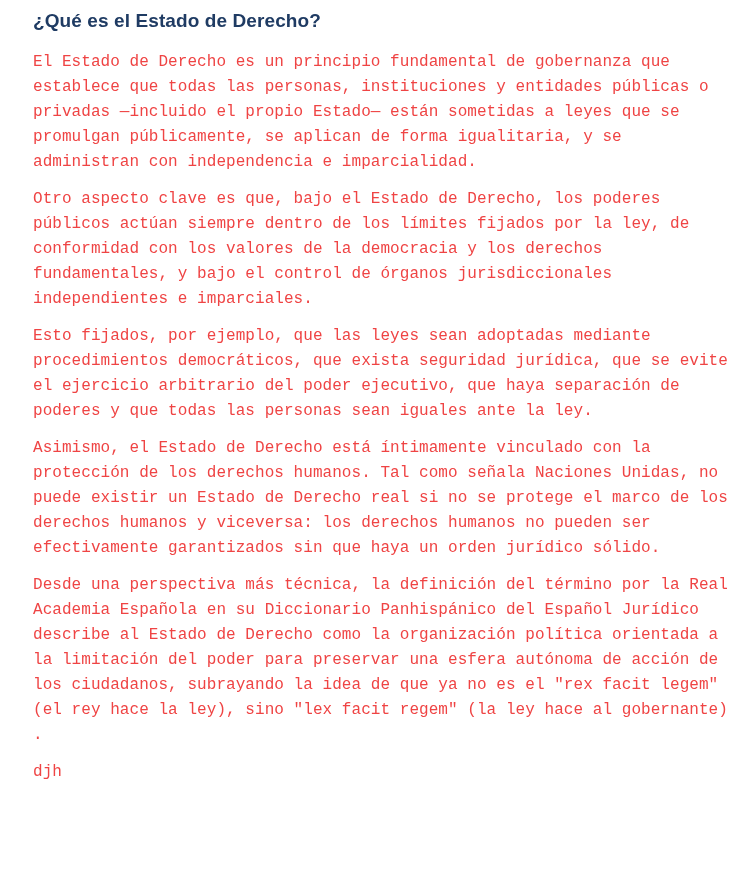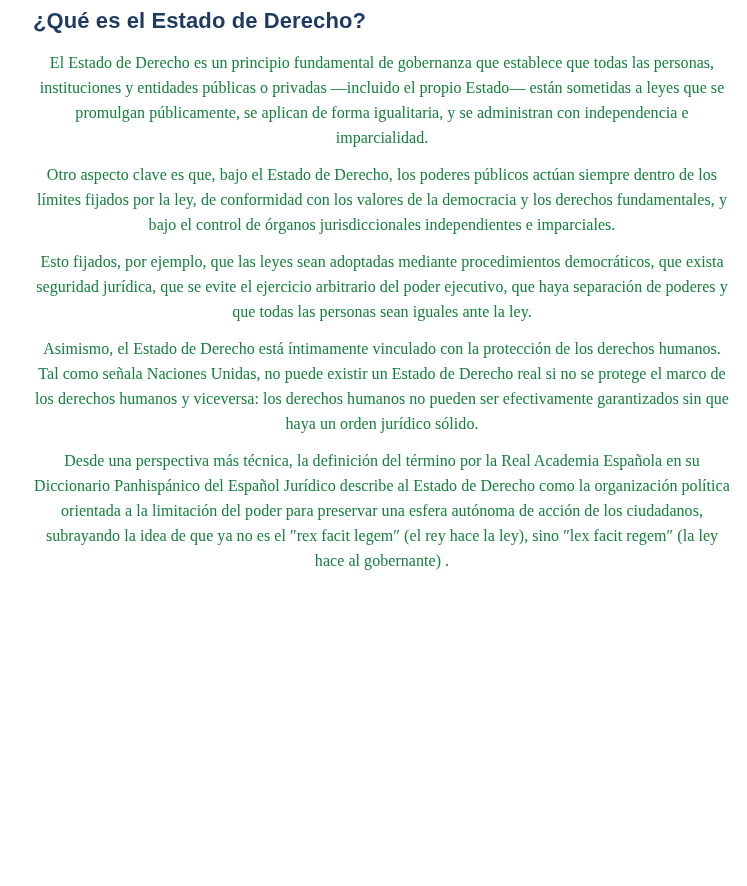--- a/index.html
+++ b/index.html
@@ -1,42 +1,42 @@
 <!DOCTYPE html>
 <html><head>
 <meta charset="utf-8">
 <style>
   html, body { margin: 0; padding: 0; background: #ffffff; }
   body { width: 747px; height: 886px; overflow: hidden; }
   .page { padding: 0 16px 0 33px; }
   h1 {
     font-family: "Liberation Sans", sans-serif;
     font-weight: bold;
-    font-size: 22px;
+    font-size: 19px;
     color: #1f3b63;
     margin: 0;
     padding-top: 4px;
     line-height: 34px;
     letter-spacing: 0.1px;
   }
   p {
-    font-family: Liberation Serif, serif;
+    font-family: Liberation Mono, monospace;
     font-size: 16px;
     line-height: 25px;
-    color: #15803d;
+    color: #ef4444;
     margin: 12px 0 0 0;
     letter-spacing: 0.05px;
-    text-align: center;
   }
   p.first { margin-top: 12px; }
   p.sig { margin-top: 12px; }
 </style>
 </head>
 <body>
 
 <div class="page">
   <h1>¿Qué es el Estado de Derecho?</h1>
   <p class="first">El Estado de Derecho es un principio fundamental de gobernanza que establece que todas las personas, instituciones y entidades públicas o privadas —incluido el propio Estado— están sometidas a leyes que se promulgan públicamente, se aplican de forma igualitaria, y se administran con independencia e imparcialidad.</p>
   <p>Otro aspecto clave es que, bajo el Estado de Derecho, los poderes públicos actúan siempre dentro de los límites fijados por la ley, de conformidad con los valores de la democracia y los derechos fundamentales, y bajo el control de órganos jurisdiccionales independientes e imparciales.</p>
   <p>Esto fijados, por ejemplo, que las leyes sean adoptadas mediante procedimientos democráticos, que exista seguridad jurídica, que se evite el ejercicio arbitrario del poder ejecutivo, que haya separación de poderes y que todas las personas sean iguales ante la ley.</p>
   <p>Asimismo, el Estado de Derecho está íntimamente vinculado con la protección de los derechos humanos. Tal como señala Naciones Unidas, no puede existir un Estado de Derecho real si no se protege el marco de los derechos humanos y viceversa: los derechos humanos no pueden ser efectivamente garantizados sin que haya un orden jurídico sólido.</p>
   <p>Desde una perspectiva más técnica, la definición del término por la Real Academia Española en su Diccionario Panhispánico del Español Jurídico describe al Estado de Derecho como la organización política orientada a la limitación del poder para preservar una esfera autónoma de acción de los ciudadanos, subrayando la idea de que ya no es el ″rex facit legem″ (el rey hace la ley), sino ″lex facit regem″ (la ley hace al gobernante) .</p>
+  <p class="sig">djh</p>
 </div>
 
 </body></html>

